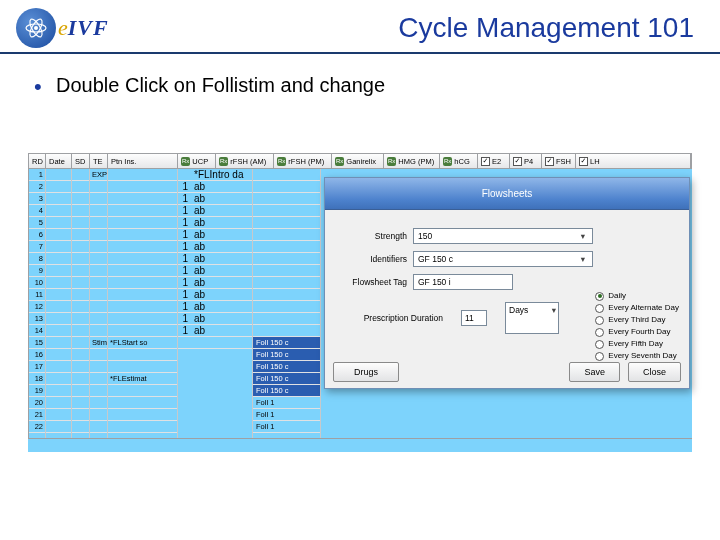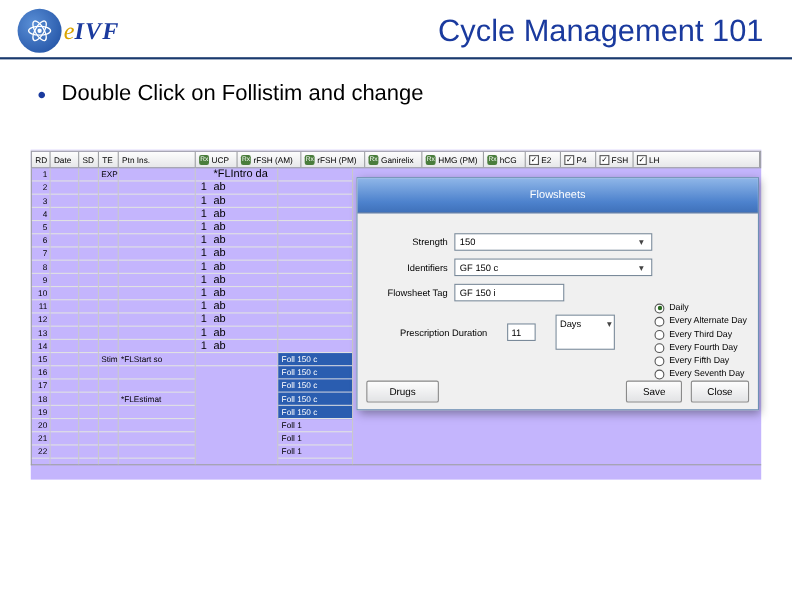--- a/index.html
+++ b/index.html
@@ -45,23 +45,23 @@
     position: relative;
     padding-left: 26px;
   }
   .bullet::before {
     content: "•";
     position: absolute; left: 4px; top: 0;
     color: #1a3a9e; font-size: 22px;
   }
   .screenshot {
     position: absolute;
-    left: 28px; top: 136px;
+    left: 28px; top: 152px;
     width: 664px; height: 300px;
-    background: #c4b5fd;
+    background: #7dd3fc;
     font-size: 8px;
     border-top: 1px solid #fff;
   }
   
   .sheet-header {
     display: flex;
     height: 16px;
     align-items: stretch;
     border: 1px solid #9ea0a3;
     background: linear-gradient(#fdfdfd,#e6e7e9);

